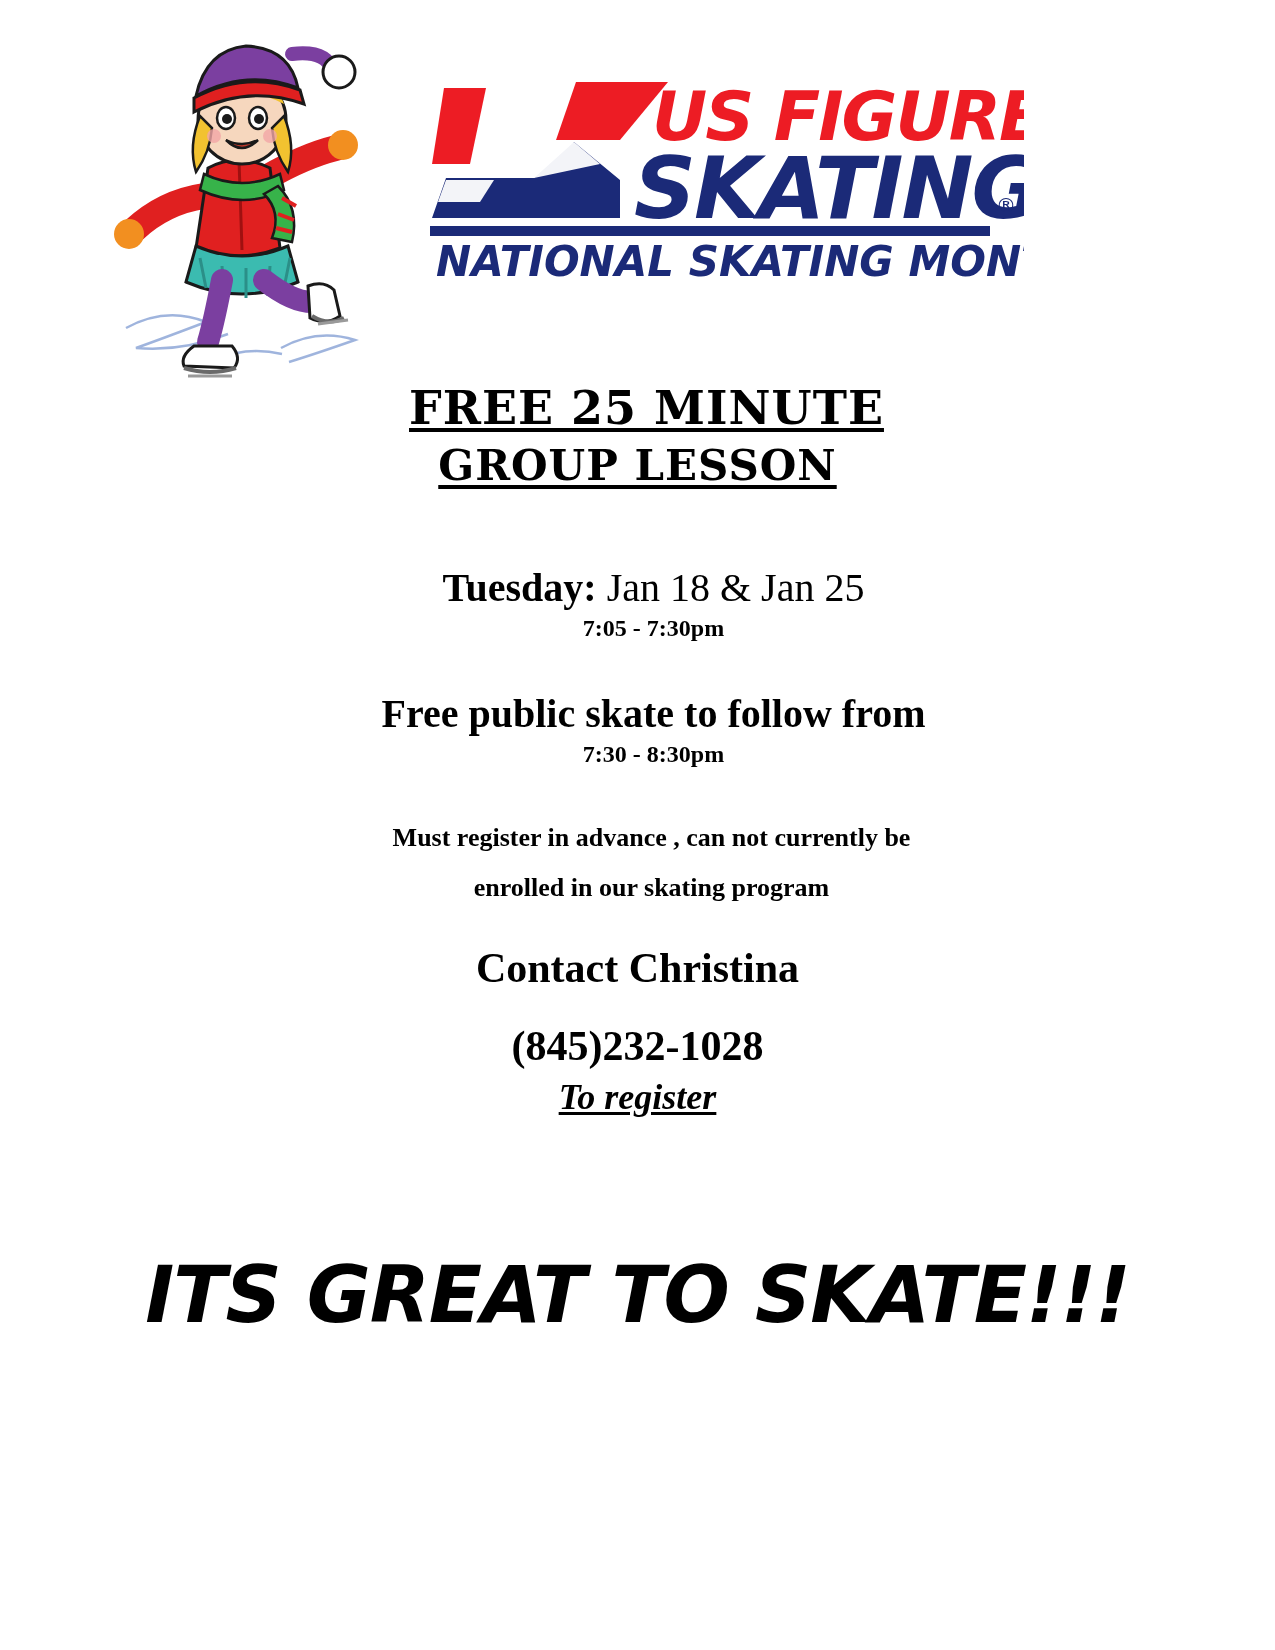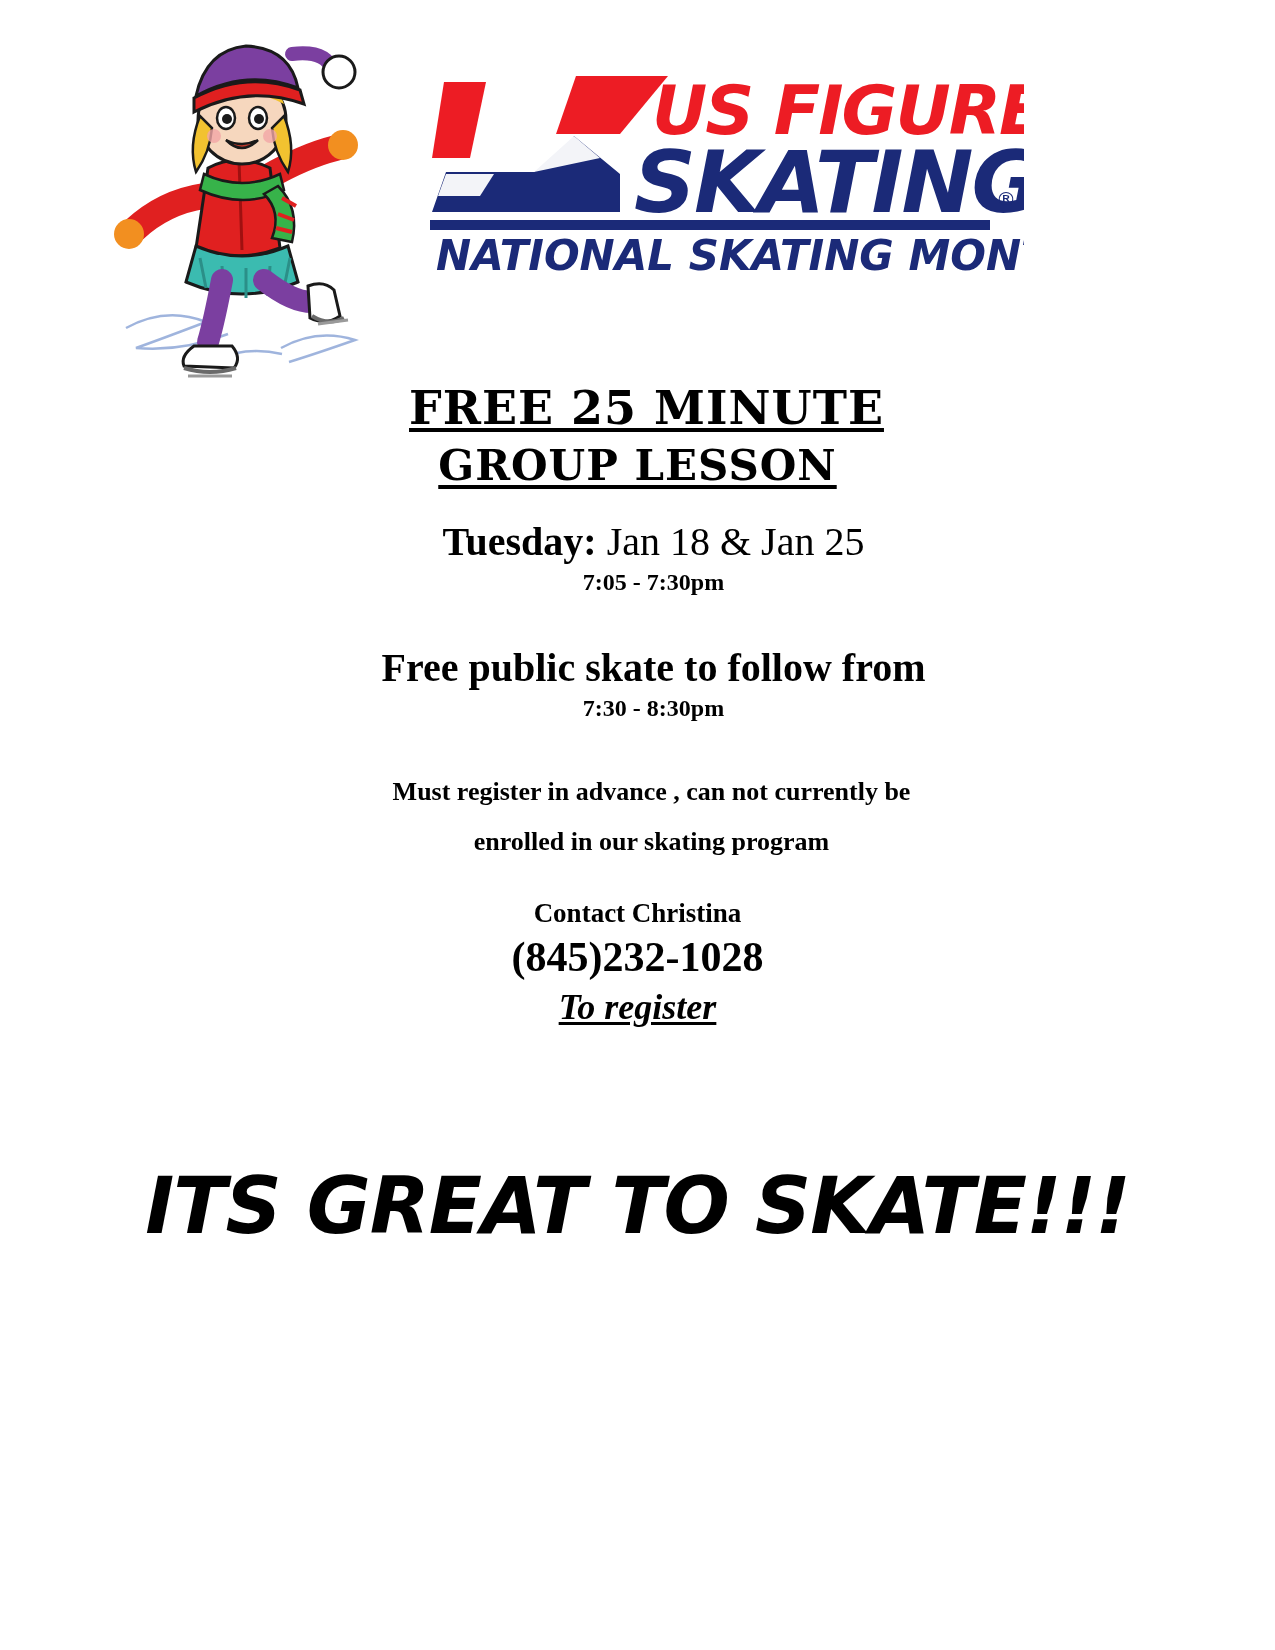--- a/index.html
+++ b/index.html
@@ -28,21 +28,21 @@
     left: 96px;
     top: 28px;
     width: 300px;
     height: 360px;
   }
 
   
   .logo {
     position: absolute;
     left: 424px;
-    top: 62px;
+    top: 68px;
     width: 600px;
     height: 250px;
   }
   .logo svg { display: block; }
 
   
   .title-block {
     text-align: center;
     margin-top: -8px;
   }
@@ -63,21 +63,21 @@
     letter-spacing: 1px;
     text-decoration: underline;
     text-underline-offset: 5px;
     line-height: 1.2;
     margin-top: 6px;
   }
 
   
   .details {
     text-align: center;
-    margin-top: 26px;
+    margin-top: 72px;
     padding-left: 32px;
   }
   .line-strong {
     font-size: 40px;
     font-weight: bold;
     line-height: 1.25;
   }
   .line-strong .normal {
     font-weight: normal;
   }
@@ -95,28 +95,29 @@
     line-height: 1.9;
     margin-top: 44px;
     padding-left: 28px;
   }
 
   .contact {
     text-align: center;
     margin-top: 30px;
   }
   .contact-name {
-    font-size: 27px;
+    font-size: 42px;
     font-weight: bold;
     line-height: 1.28;
   }
   .contact-phone {
     font-size: 42px;
     font-weight: bold;
     line-height: 1.28;
+    margin-top: 24px;
   }
   .contact-register {
     font-size: 36px;
     font-weight: bold;
     font-style: italic;
     text-decoration: underline;
     text-underline-offset: 3px;
     line-height: 1.3;
   }
 

